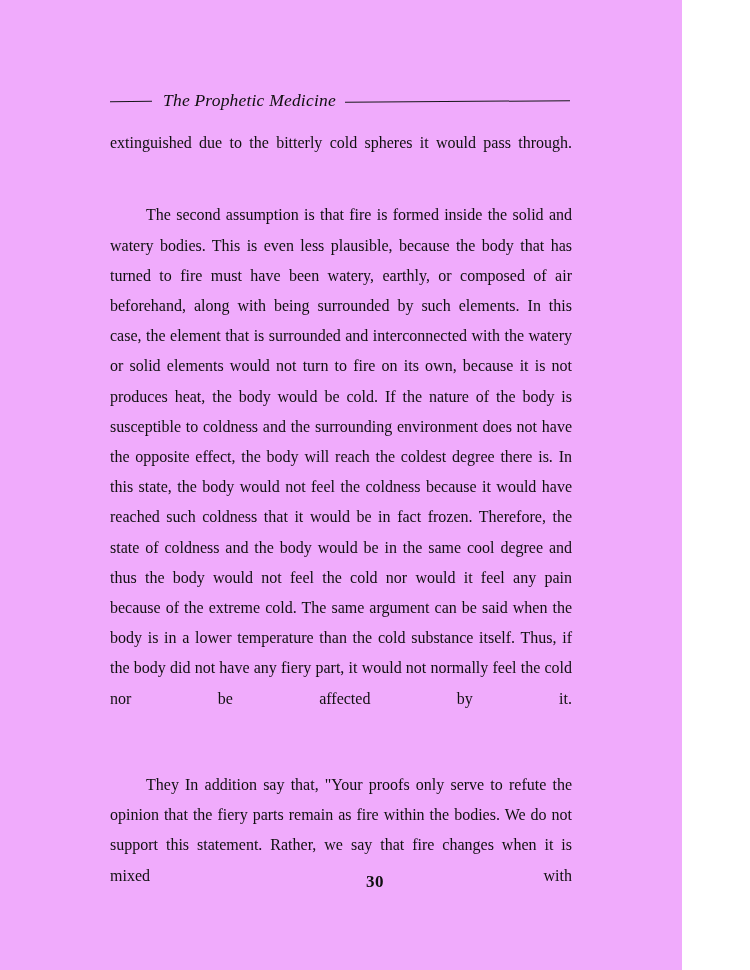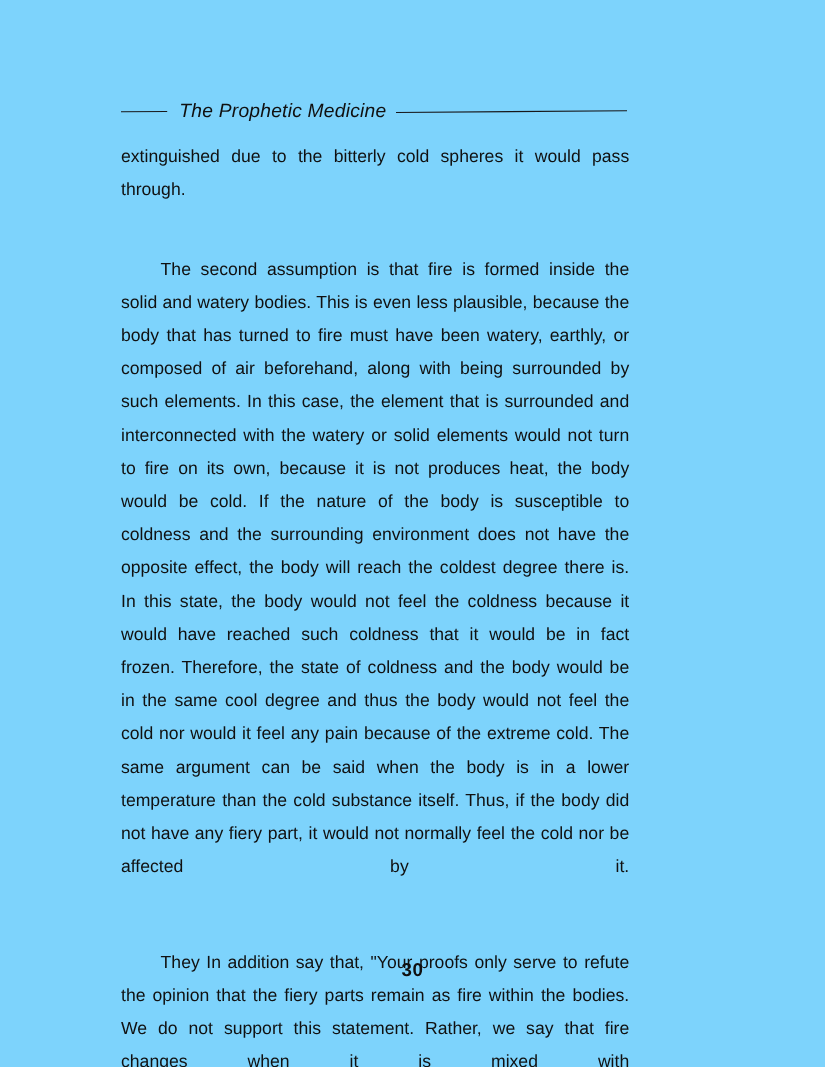--- a/index.html
+++ b/index.html
@@ -2,25 +2,25 @@
 <html><head>
 <meta charset="utf-8">
 <style>
   html, body {
     margin: 0;
     padding: 0;
     background: #ffffff;
   }
   .page {
     position: relative;
-    width: 750px;
+    width: 682px;
     height: 970px;
-    background: #7dd3fc;
+    background: #f0abfc;
     overflow: hidden;
-    font-family: Liberation Sans, sans-serif;
+    font-family: Liberation Serif, serif;
     color: #101010;
   }
 
   
   .running-header {
     position: absolute;
     left: 110px;
     top: 88px;
     width: 462px;
     height: 26px;

